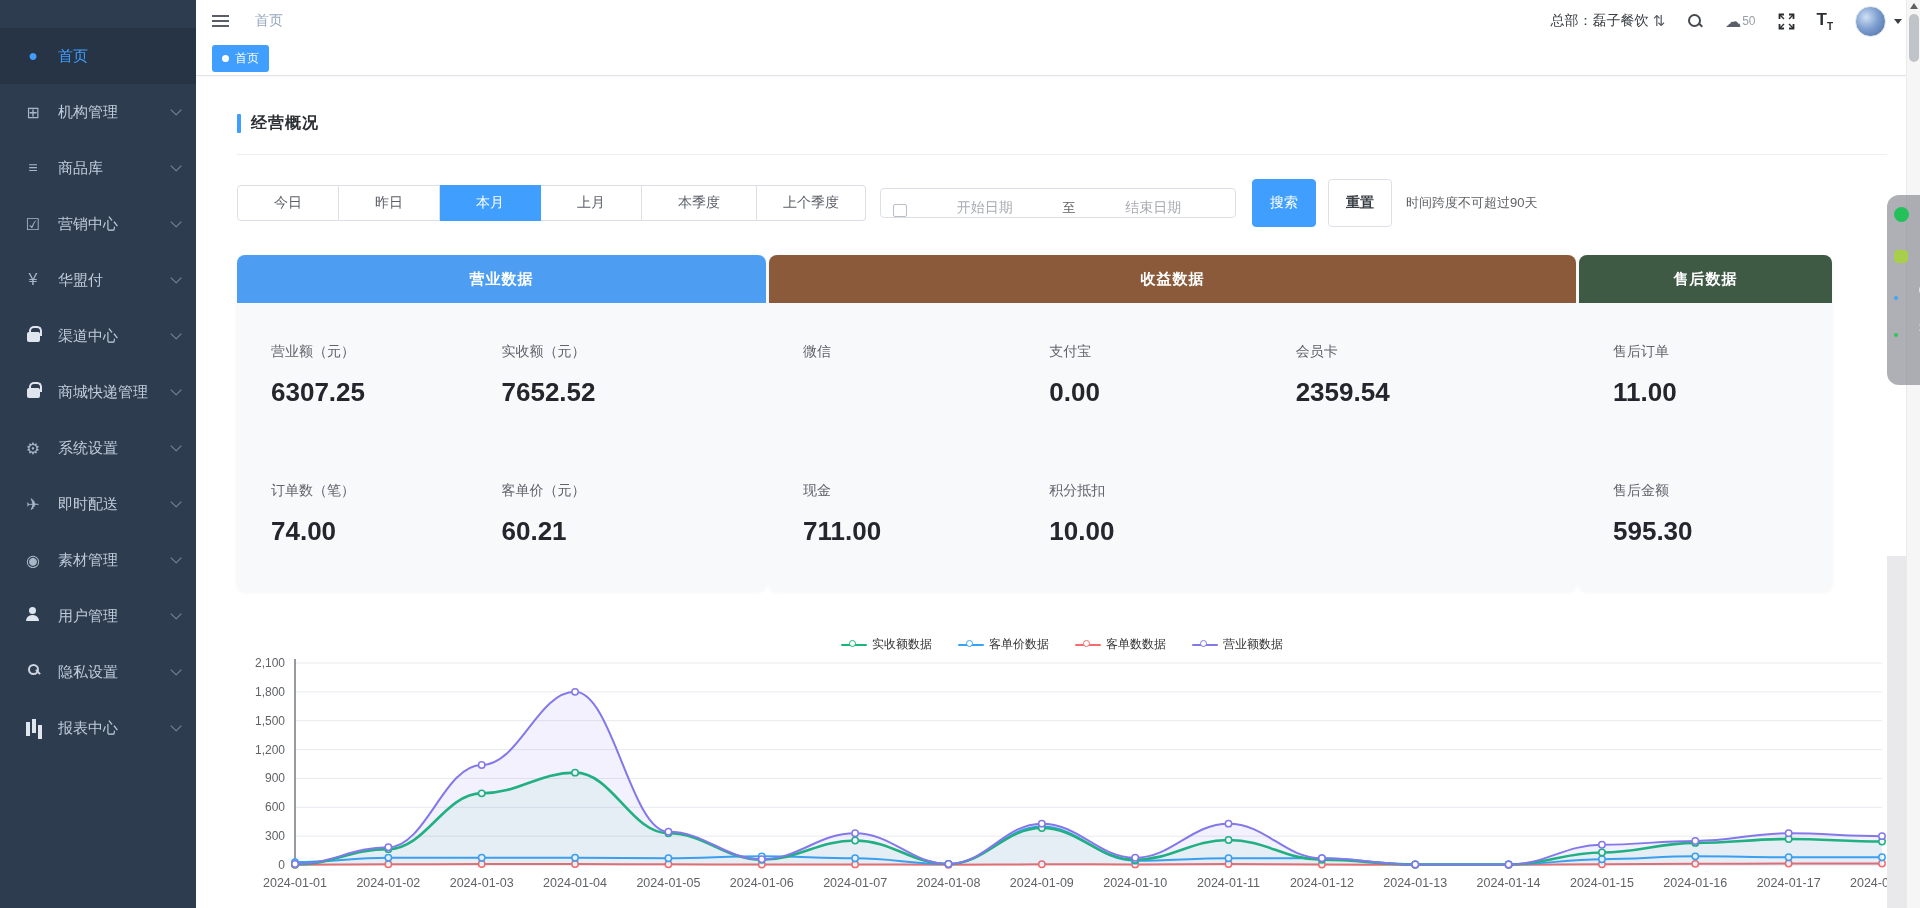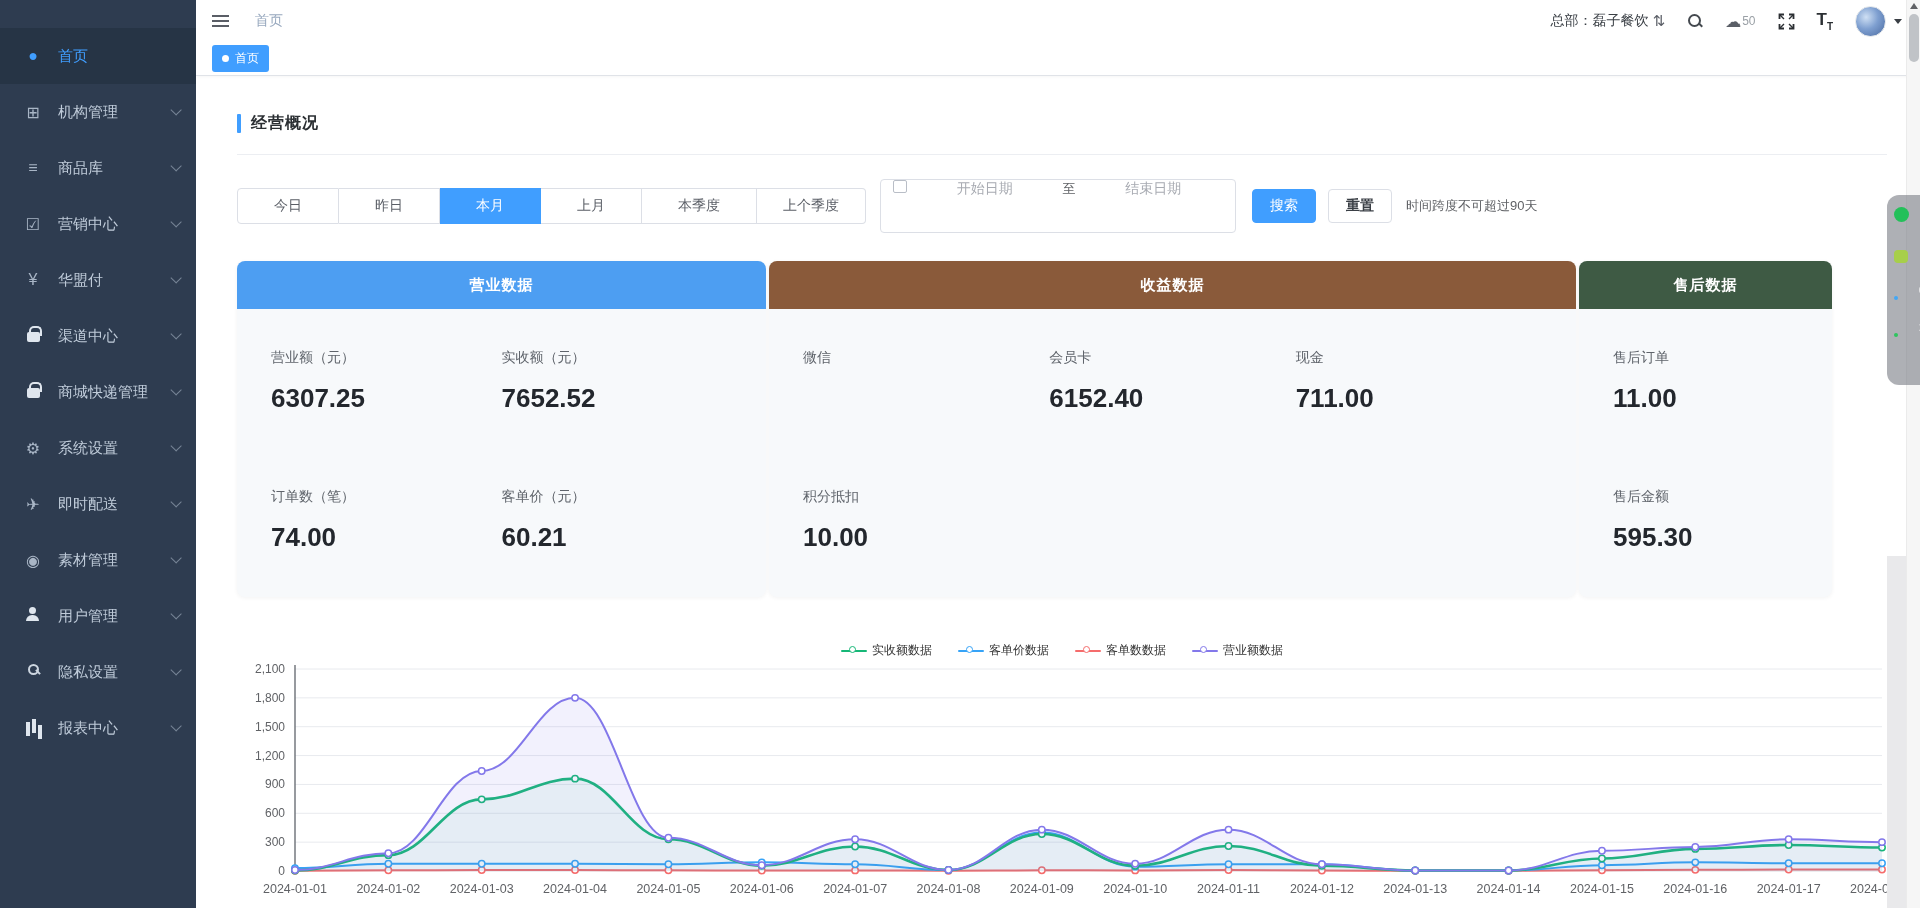--- a/index.html
+++ b/index.html
@@ -76,26 +76,26 @@
   .sec-divider { margin-top:20px; border-bottom:1px solid #eceef2; width:1650px; }
 
   
   .filters { margin-top:24px; display:flex; align-items:center; }
   .btn-group { display:flex; }
   .qbtn { border:1px solid #dcdfe6; border-left-width:0; background:#fff; color:#5a5e66;
     font-size:14px; padding:8px 36px; cursor:pointer; white-space:nowrap; }
   .qbtn:first-child { border-left-width:1px; border-radius:4px 0 0 4px; }
   .qbtn:last-child { border-radius:0 4px 4px 0; padding:8px 26px; }
   .qbtn.active { background:#409EFF; border-color:#409EFF; color:#fff; }
-  .daterange { margin-left:14px; width:356px; height:54px; border:1px solid #dcdfe6; border-radius:4px;
-    display:flex; align-items:flex-start; padding:0 12px; gap:8px; background:#fff; cursor:text; }
+  .daterange { margin-left:14px; width:356px; height:30px; border:1px solid #dcdfe6; border-radius:4px;
+    display:flex; align-items:flex-end; padding:0 12px; gap:8px; background:#fff; cursor:text; }
   .cal { width:14px; height:13px; border:1.6px solid #b9bec7; border-radius:2px; }
   .dr-txt { flex:1; text-align:center; font-size:14px; color:#a8abb2; }
   .dr-sep { font-size:13px; color:#606266; }
-  .btn { height:34px; padding:0 17px; border-radius:4px; font-size:14px; cursor:pointer; }
+  .btn { height:48px; padding:0 17px; border-radius:4px; font-size:14px; cursor:pointer; }
   .btn-primary { background:#409EFF; border:1px solid #409EFF; color:#fff; margin-left:16px; }
   .btn-plain { background:#fff; border:1px solid #dcdfe6; color:#3a3f45; margin-left:12px; font-weight:700;}
   .note { margin-left:14px; font-size:13px; color:#606266; }
 
   
   .cards { margin-top:28px; display:flex; gap:3px; width:1650px; }
   .card { border-radius:8px; overflow:hidden; background:#f7f9fb; box-shadow:0 1px 4px rgba(0,0,0,.05); }
   .card-head { height:48px; display:flex; align-items:center; justify-content:center;
     color:#fff; font-size:15px; font-weight:700; letter-spacing:1px; }
   .card-body { padding:40px 34px 44px 34px; display:grid; row-gap:74px; }
@@ -281,22 +281,26 @@
           </div>
         </div>
       </div>
       <div class="card" style="width: 807px;">
         <div class="card-head" style="background: rgb(138, 90, 58);">收益数据</div>
         <div class="card-body" style="grid-template-columns: repeat(3, 1fr);">
           <div class="stat">
             <div class="s-lbl">微信</div>
           </div>
           <div class="stat">
+            <div class="s-lbl">支付宝</div>
+            <div class="s-val">0.00</div>
+          </div>
+          <div class="stat">
             <div class="s-lbl">会员卡</div>
-            <div class="s-val">6152.40</div>
+            <div class="s-val">2359.54</div>
           </div>
           <div class="stat">
             <div class="s-lbl">现金</div>
             <div class="s-val">711.00</div>
           </div>
           <div class="stat">
             <div class="s-lbl">积分抵扣</div>
             <div class="s-val">10.00</div>
           </div>
         </div>

